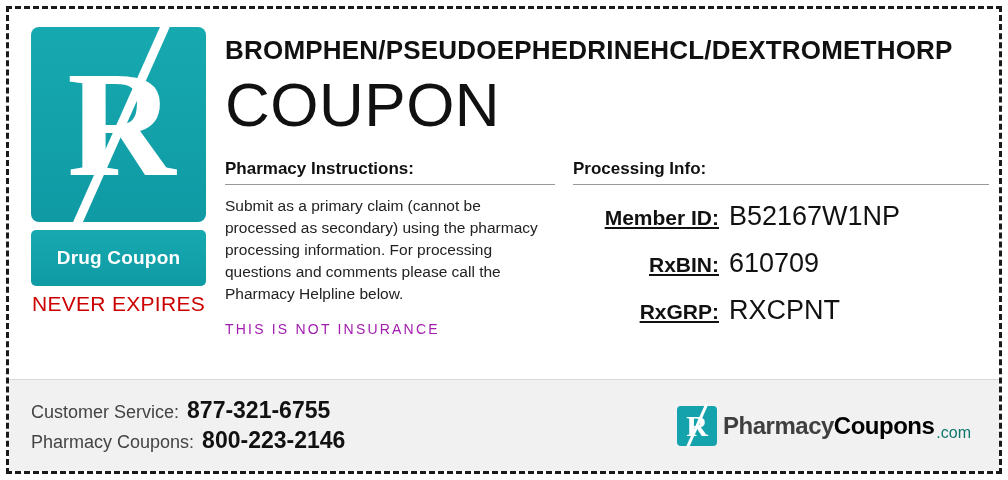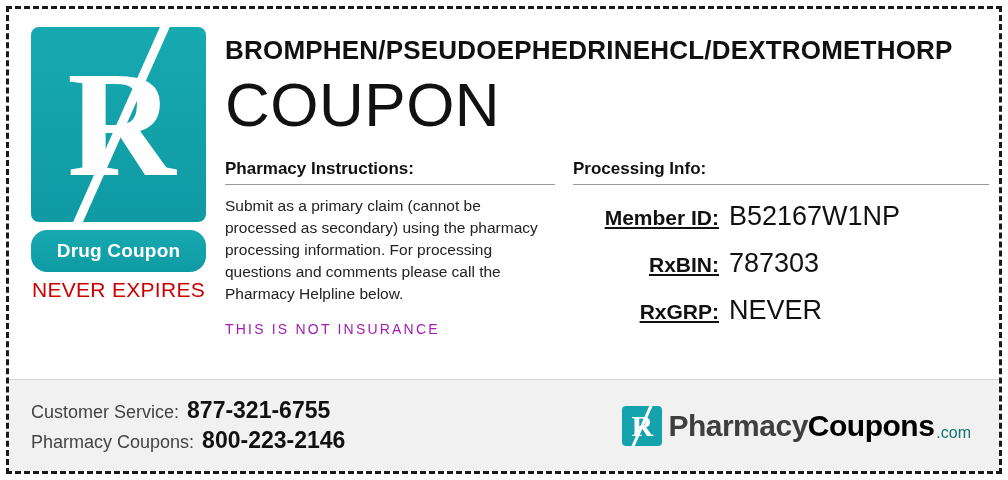--- a/index.html
+++ b/index.html
@@ -79,25 +79,25 @@
     left: 50%;
     top: -12px;
     width: 9px;
     height: 230px;
     background: #ffffff;
     transform: translateX(-50%) rotate(24deg);
     transform-origin: center;
   }
   .drug-coupon-bar {
     width: 175px;
-    height: 42px;
+    height: 56px;
     margin-top: 8px;
     background: #14a3ac;
     background: linear-gradient(180deg, #17a9b0 0%, #0f9aa4 100%);
-    border-radius: 16px;
+    border-radius: 5px;
     color: #ffffff;
     font-size: 19px;
     font-weight: bold;
     display: flex;
     align-items: center;
     justify-content: center;
     letter-spacing: .2px;
   }
   .never-expires {
     width: 175px;
@@ -246,21 +246,21 @@
   .brand-rx i {
     position: absolute;
     left: 50%;
     top: -4px;
     width: 3px;
     height: 48px;
     background: #ffffff;
     transform: translateX(-50%) rotate(24deg);
   }
   .brand-text {
-    font-size: 30px;
+    font-size: 24px;
     font-weight: bold;
     letter-spacing: -.5px;
   }
   .brand-pharmacy { color: #3f3f3f; }
   .brand-coupons { color: #000000; }
   .brand-com {
     font-size: 16px;
     color: #0f766e;
     margin-left: 2px;
     align-self: flex-end;
@@ -299,26 +299,26 @@
           <div class="col-right">
             <span class="section-head">Processing Info:</span>
 
             <div class="info-row">
               <span class="info-label">Member ID:</span>
               <span class="info-value">B52167W1NP</span>
             </div>
 
             <div class="info-row">
               <span class="info-label">RxBIN:</span>
-              <span class="info-value">787303</span>
+              <span class="info-value">610709</span>
             </div>
 
             <div class="info-row">
               <span class="info-label">RxGRP:</span>
-              <span class="info-value">NEVER</span>
+              <span class="info-value">RXCPNT</span>
             </div>
           </div>
         </div>
       </div>
     </div>
 
     <div class="footer">
       <div class="footer-left">
         <div class="foot-line">
           <span class="foot-label">Customer Service:</span>

